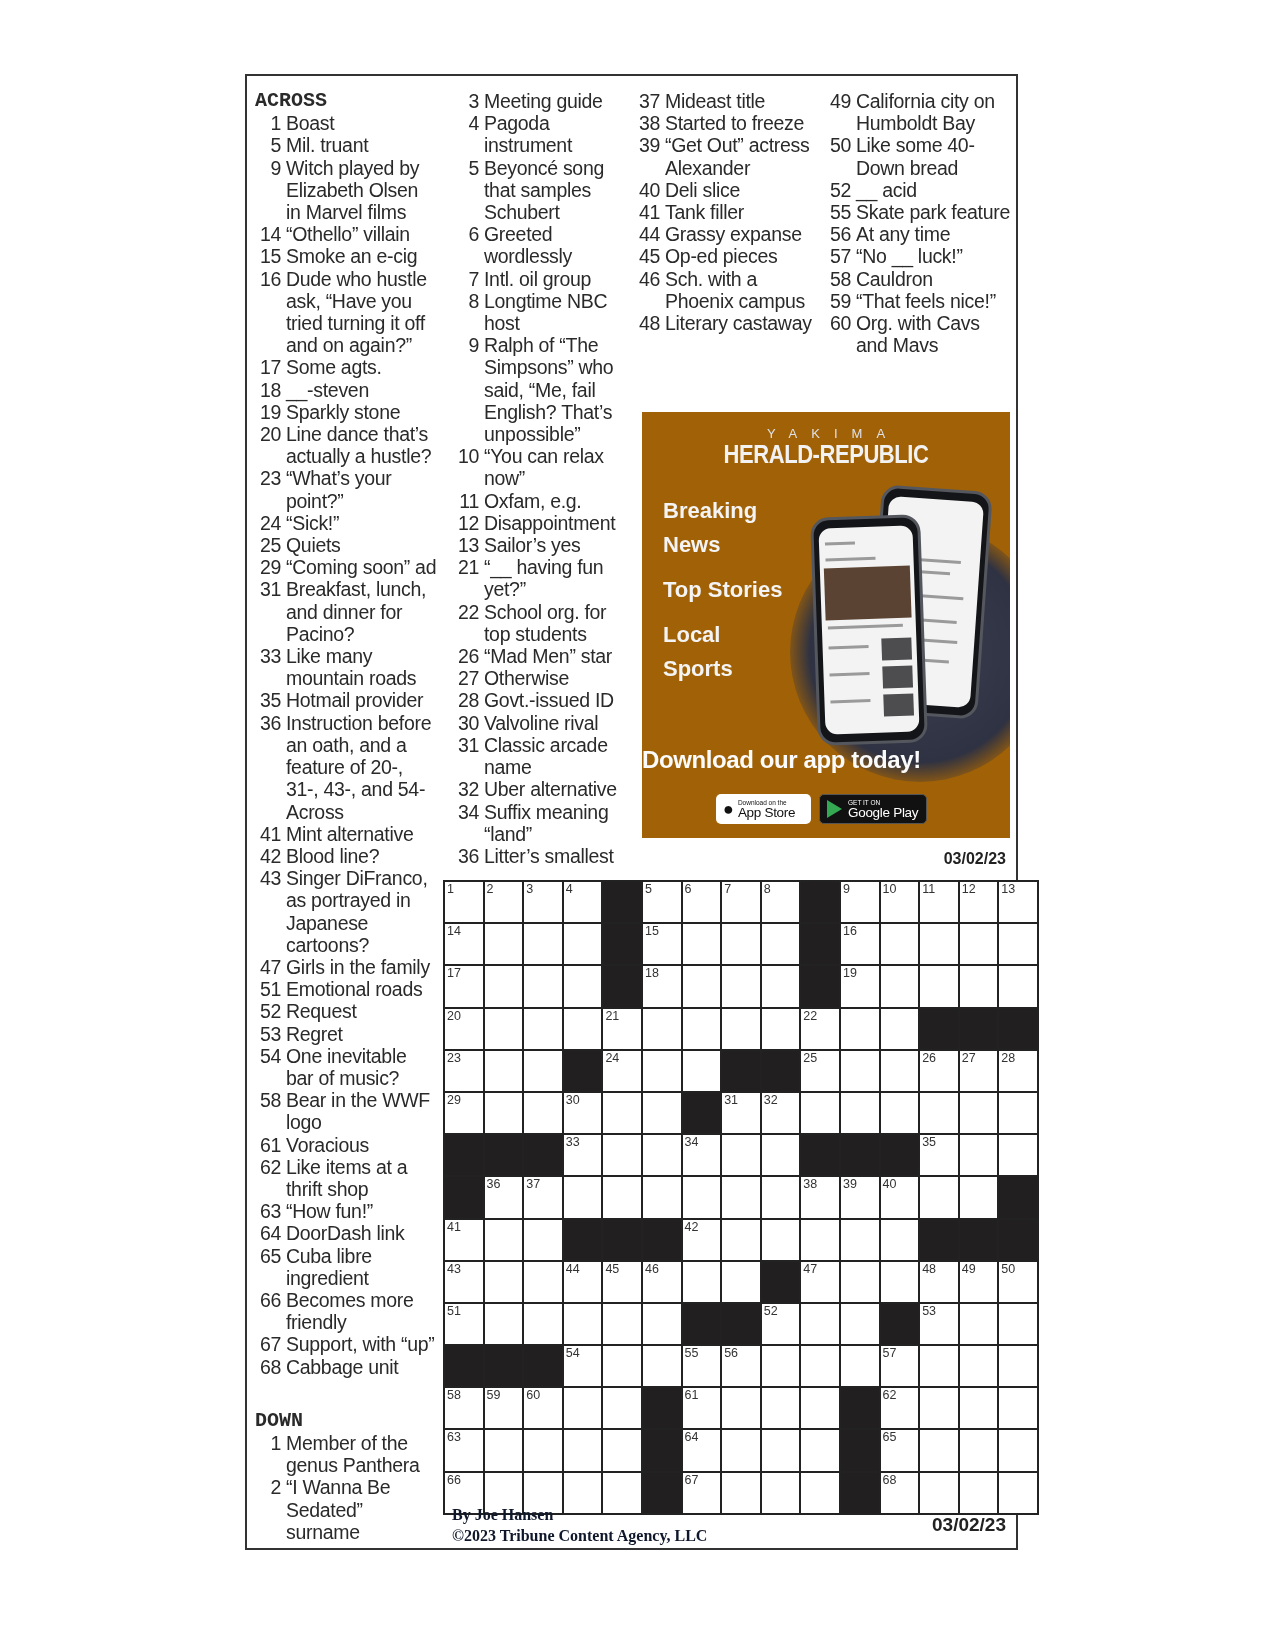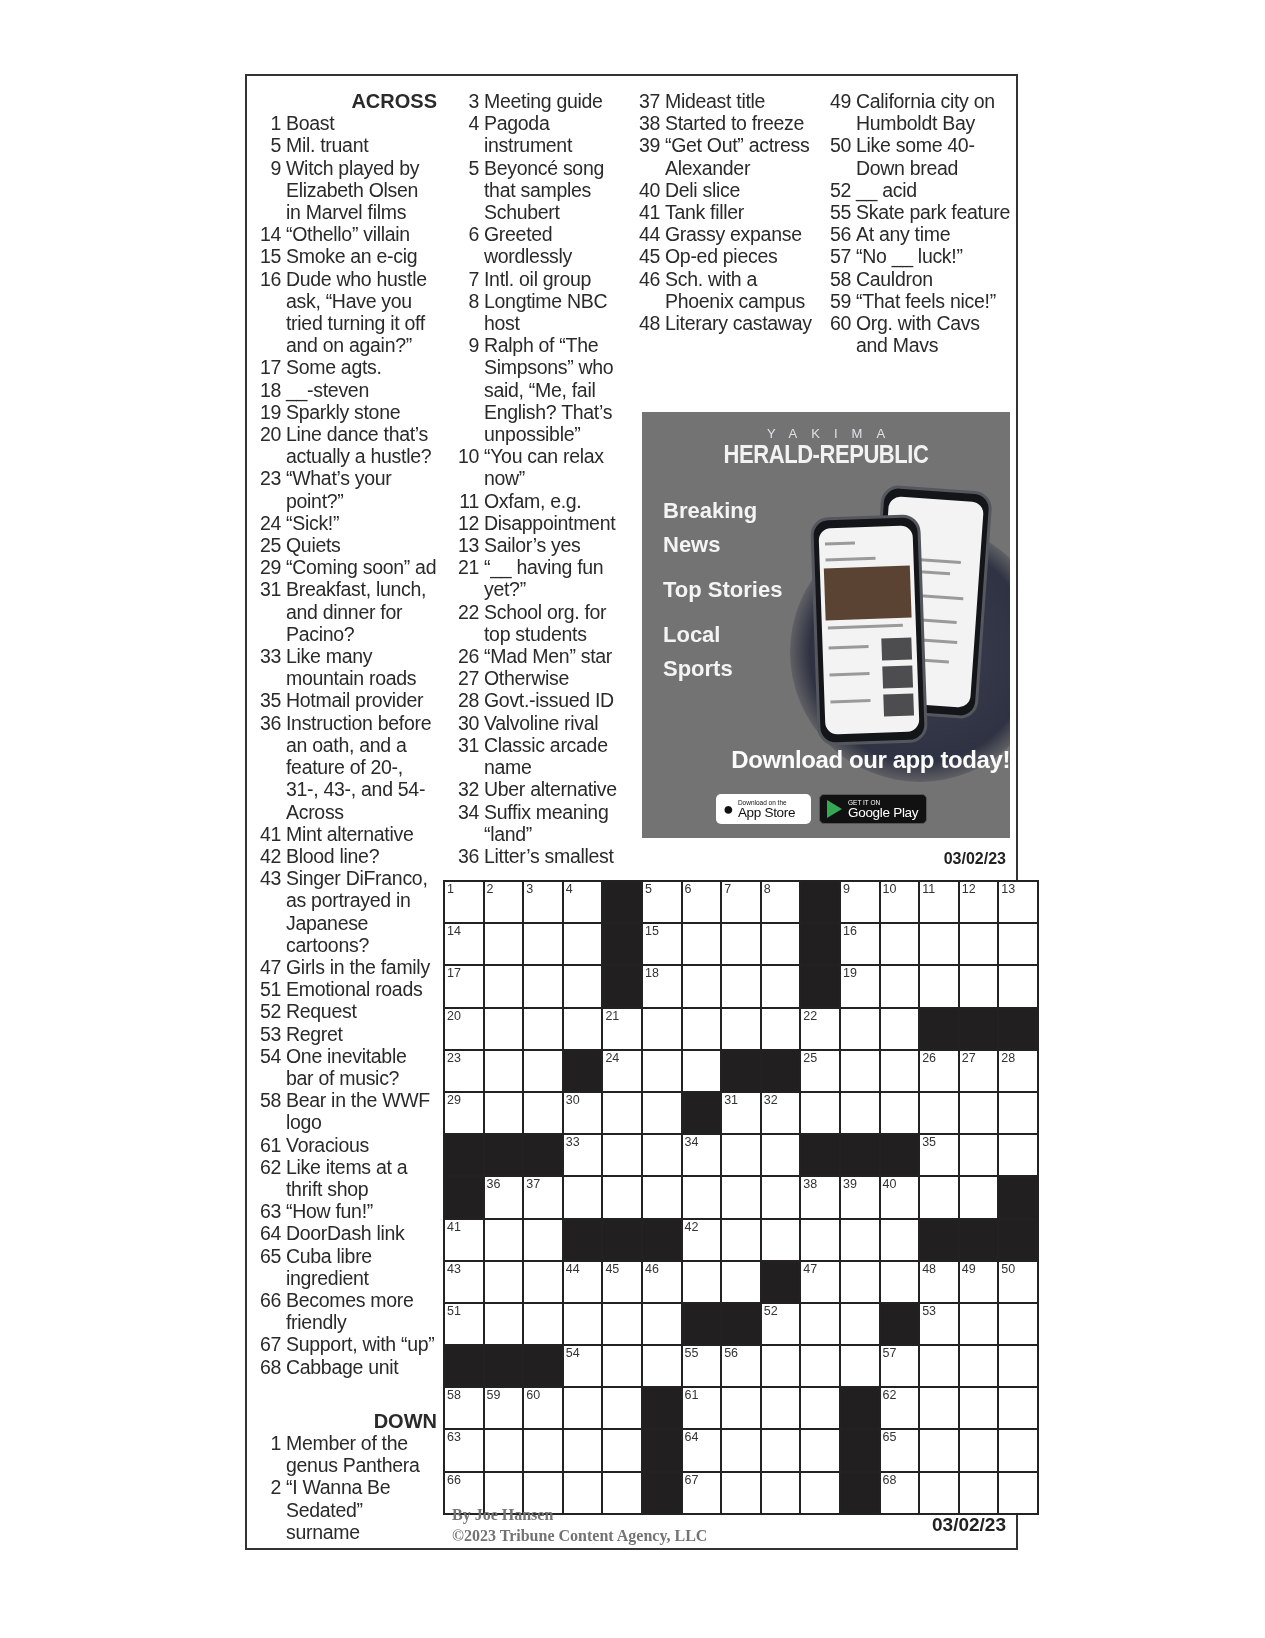--- a/index.html
+++ b/index.html
@@ -3,54 +3,54 @@
 <meta charset="utf-8">
 <style>
   html, body { margin: 0; padding: 0; background: #ffffff; }
   body { width: 1265px; height: 1638px; position: relative; font-family: "Liberation Sans", sans-serif; color: #2a2a2a; }
   .frame { position: absolute; left: 245px; top: 74px; width: 773px; height: 1476px; border: 2px solid #333; box-sizing: border-box; background: #fff; }
   .col { position: absolute; font-size: 19.5px; line-height: 22.2px; letter-spacing: -0.3px; }
   .col-1 { left: 8px; top: 14px; width: 182px; }
   .col-2 { left: 206px; top: 14px; width: 172px; }
   .col-3 { left: 387px; top: 14px; width: 190px; }
   .col-4 { left: 578px; top: 14px; width: 190px; }
-  .head { font-weight: bold; text-align: right; font-size: 20px; margin: 0 0 0 0; letter-spacing: 0; }
+  .head { font-weight: bold; text-align: left; font-size: 20px; margin: 0 0 0 0; letter-spacing: 0; font-family: Liberation Mono, monospace; }
   .head.down { margin-top: 32px; }
   .clue { display: flex; }
   .clue .num { width: 26px; text-align: right; padding-right: 5px; flex: none; }
   .clue .txt { flex: 1; }
-  .ad { position: absolute; left: 395px; top: 336px; width: 368px; height: 426px; background: #737373; color: #fff; overflow: hidden; }
+  .ad { position: absolute; left: 395px; top: 336px; width: 368px; height: 426px; background: #a16207; color: #fff; overflow: hidden; }
   .ad .glow { position: absolute; left: 148px; top: 110px; width: 260px; height: 260px; border-radius: 50%; background: radial-gradient(circle, #3b3f52 0%, #2f3242 60%, rgba(38,41,53,0) 75%); }
   .ad .yakima { position: absolute; top: 14px; width: 100%; text-align: center; font-size: 13px; letter-spacing: 14px; padding-left: 14px; box-sizing: border-box; color: #dfe1e8; }
   .ad .masthead { position: absolute; top: 28px; width: 100%; text-align: center; font-size: 25px; font-weight: bold; letter-spacing: -0.5px; transform: scaleX(0.88); color: #f2f2f2; }
   .ad .pitch { position: absolute; left: 21px; top: 82px; font-size: 22px; font-weight: bold; line-height: 34px; color: #f4f4f4; }
   .ad .pitch div { margin-bottom: 11px; }
   .ad .phone { position: absolute; border-radius: 18px; background: #141519; border: 3px solid #55575e; }
   .ad .phone.back { left: 232px; top: 76px; width: 105px; height: 222px; transform: rotate(4deg); }
   .ad .phone.front { left: 172px; top: 104px; width: 104px; height: 222px; transform: rotate(-2deg); }
   .ad .screen { position: absolute; left: 5px; top: 8px; right: 5px; bottom: 8px; background: #f3f3f3; border-radius: 12px; overflow: hidden; }
   .ad .screen .img { position: absolute; left: 4px; right: 4px; top: 40px; height: 52px; background: #5a4332; }
   .ad .screen .line { position: absolute; left: 6px; height: 3px; background: #9a9a9a; }
   .ad .screen .thumb { position: absolute; right: 5px; width: 30px; height: 22px; background: #4d4d50; }
   .ad .screen .temp { position: absolute; left: 8px; top: 30px; font-size: 11px; color: #222; font-weight: bold; }
-  .ad .cta { position: absolute; top: 334px; width: 100%; text-align: right; font-size: 24px; font-weight: bold; color: #fbfbfb; letter-spacing: -0.4px; }
+  .ad .cta { position: absolute; top: 334px; width: 100%; text-align: left; font-size: 24px; font-weight: bold; color: #fbfbfb; letter-spacing: -0.4px; }
   .ad .stores { position: absolute; top: 382px; left: 74px; display: flex; gap: 8px; }
   .store { height: 30px; border-radius: 5px; display: flex; align-items: center; padding: 0 7px; box-sizing: border-box; }
   .store.apple { background: #fff; color: #111; width: 95px; }
   .store.google { background: #111; color: #fff; width: 108px; border: 1px solid #555; }
   .store .ico { font-size: 18px; margin-right: 4px; line-height: 1; }
   .store .small { font-size: 6.5px; line-height: 7px; display: block; }
   .store .big { font-size: 13.5px; line-height: 14px; font-weight: normal; display: block; letter-spacing: -0.3px; }
   .play { width: 0; height: 0; border-top: 9px solid transparent; border-bottom: 9px solid transparent; border-left: 15px solid #34a853; margin-right: 6px; position: relative; }
   .date-top { position: absolute; right: 10px; top: 774px; font-weight: bold; font-size: 16px; color: #222; }
   .grid { position: absolute; left: 196px; top: 804px; display: grid; grid-template-columns: repeat(15, 37.6px); grid-template-rows: repeat(15, 40.2px); border: 2px solid #222; background: #222; gap: 2px; }
   .cell { background: #fff; position: relative; }
   .cell.block { background: #221f20; }
   .cell .n { position: absolute; left: 2px; top: 1px; font-size: 12.5px; color: #333; line-height: 13px; }
-  .footer-left { position: absolute; left: 205px; top: 1428px; font-family: "Liberation Serif", serif; font-weight: bold; font-size: 16px; line-height: 21px; color: #737373; }
+  .footer-left { position: absolute; left: 205px; top: 1428px; font-family: "Liberation Serif", serif; font-weight: bold; font-size: 16px; line-height: 21px; color: #0f172a; }
   .date-bottom { position: absolute; right: 10px; top: 1438px; font-weight: bold; font-size: 19px; color: #222; }
 </style>
 </head>
 <body>
 
 <div class="frame">
 
   <div class="col col-1">
     <div class="head">ACROSS</div>
     <div id="across-list">

